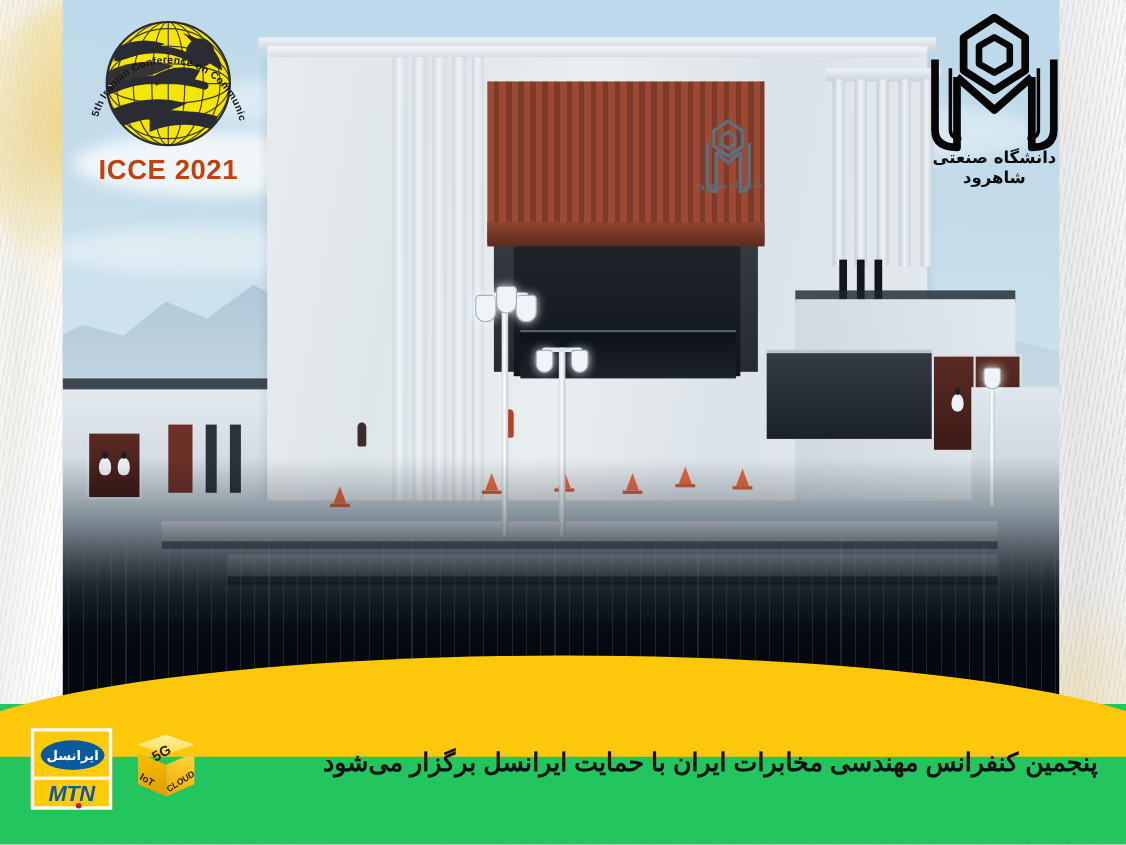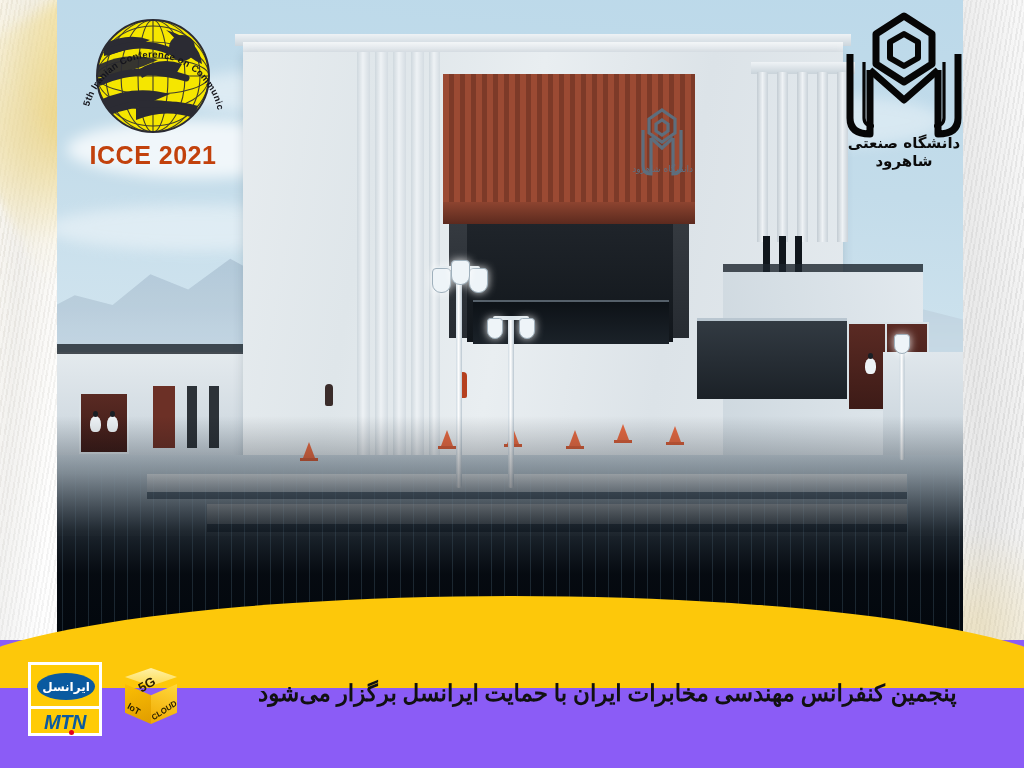--- a/index.html
+++ b/index.html
@@ -139,26 +139,26 @@
   .title-fa{direction:rtl;font-size:48px;font-weight:bold;color:#eaf6fb;line-height:1.08;
        letter-spacing:0px;text-shadow:0 2px 7px rgba(0,0,0,.95),0 0 22px rgba(0,0,0,.8);
        font-family:"DejaVu Sans","Liberation Sans",sans-serif;}
   .rule{height:3px;background:#dfeff6;margin:6px auto 5px;width:876px;border-radius:2px;
        box-shadow:0 1px 4px rgba(0,0,0,.7);}
   .title-en{font-size:29px;font-weight:bold;color:#fdfefe;line-height:1.12;
        text-shadow:0 2px 6px rgba(0,0,0,.95);}
   .title-en .l2{display:block;}
 
   
-  .footer{position:absolute;left:0;right:0;bottom:0;height:128px;background:#8b5cf6;z-index:20;}
+  .footer{position:absolute;left:0;right:0;bottom:0;height:128px;background:#22c55e;z-index:20;}
   .footer-arc{position:absolute;left:-6%;top:-44px;width:112%;height:92px;background:#fdc80a;
        border-radius:50% 50% 0 0 / 100% 100% 0 0;}
-  .footer-msg{position:absolute;right:26px;top:40px;width:740px;text-align:left;direction:rtl;
+  .footer-msg{position:absolute;right:26px;top:40px;width:740px;text-align:right;direction:rtl;
        font-size:23px;font-weight:bold;color:#111111;letter-spacing:0;
-       font-family:Liberation Serif, serif;}
+       font-family:Liberation Sans, sans-serif;}
   .slogan{position:absolute;left:4px;bottom:9px;width:212px;text-align:center;direction:rtl;
        font-size:10.5px;font-weight:bold;color:#1a1a1a;
        font-family:"DejaVu Sans","Liberation Sans",sans-serif;}
 
   
   .mtn{position:absolute;left:28px;top:22px;width:74px;height:74px;background:#ffcb05;
        border:3px solid #ffffff;box-sizing:border-box;}
   .mtn .oval{position:absolute;left:6px;top:8px;width:58px;height:27px;background:#0a5aa0;
        border-radius:50%;color:#fff;font-size:12px;font-weight:bold;direction:rtl;
        display:flex;align-items:center;justify-content:center;

